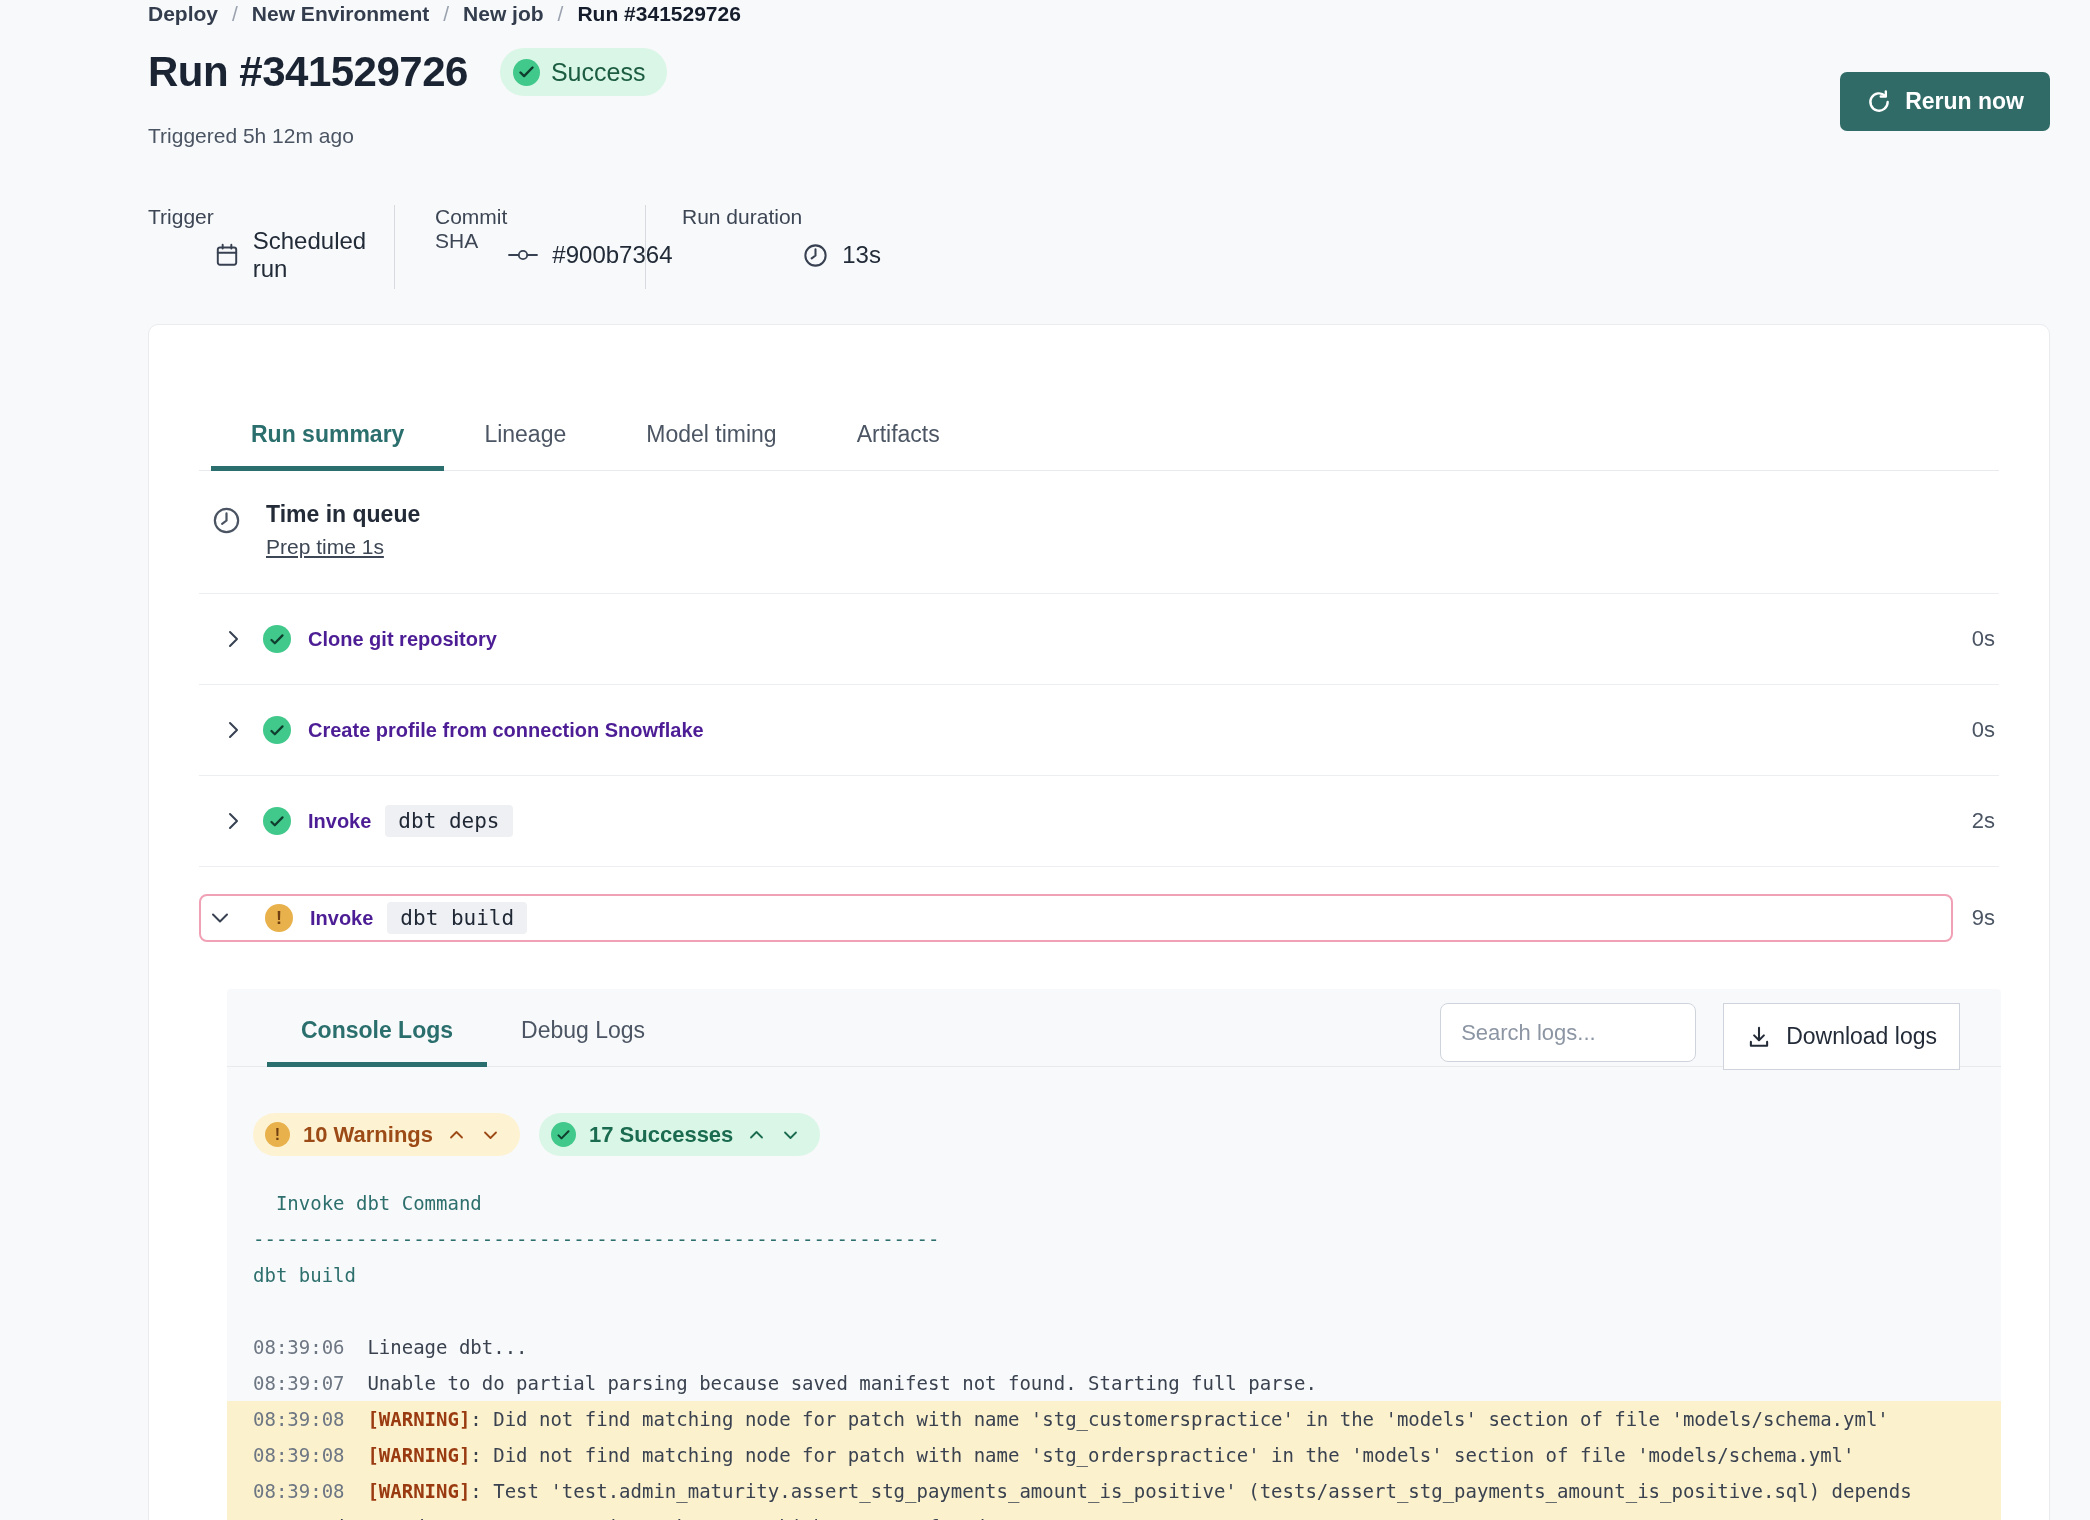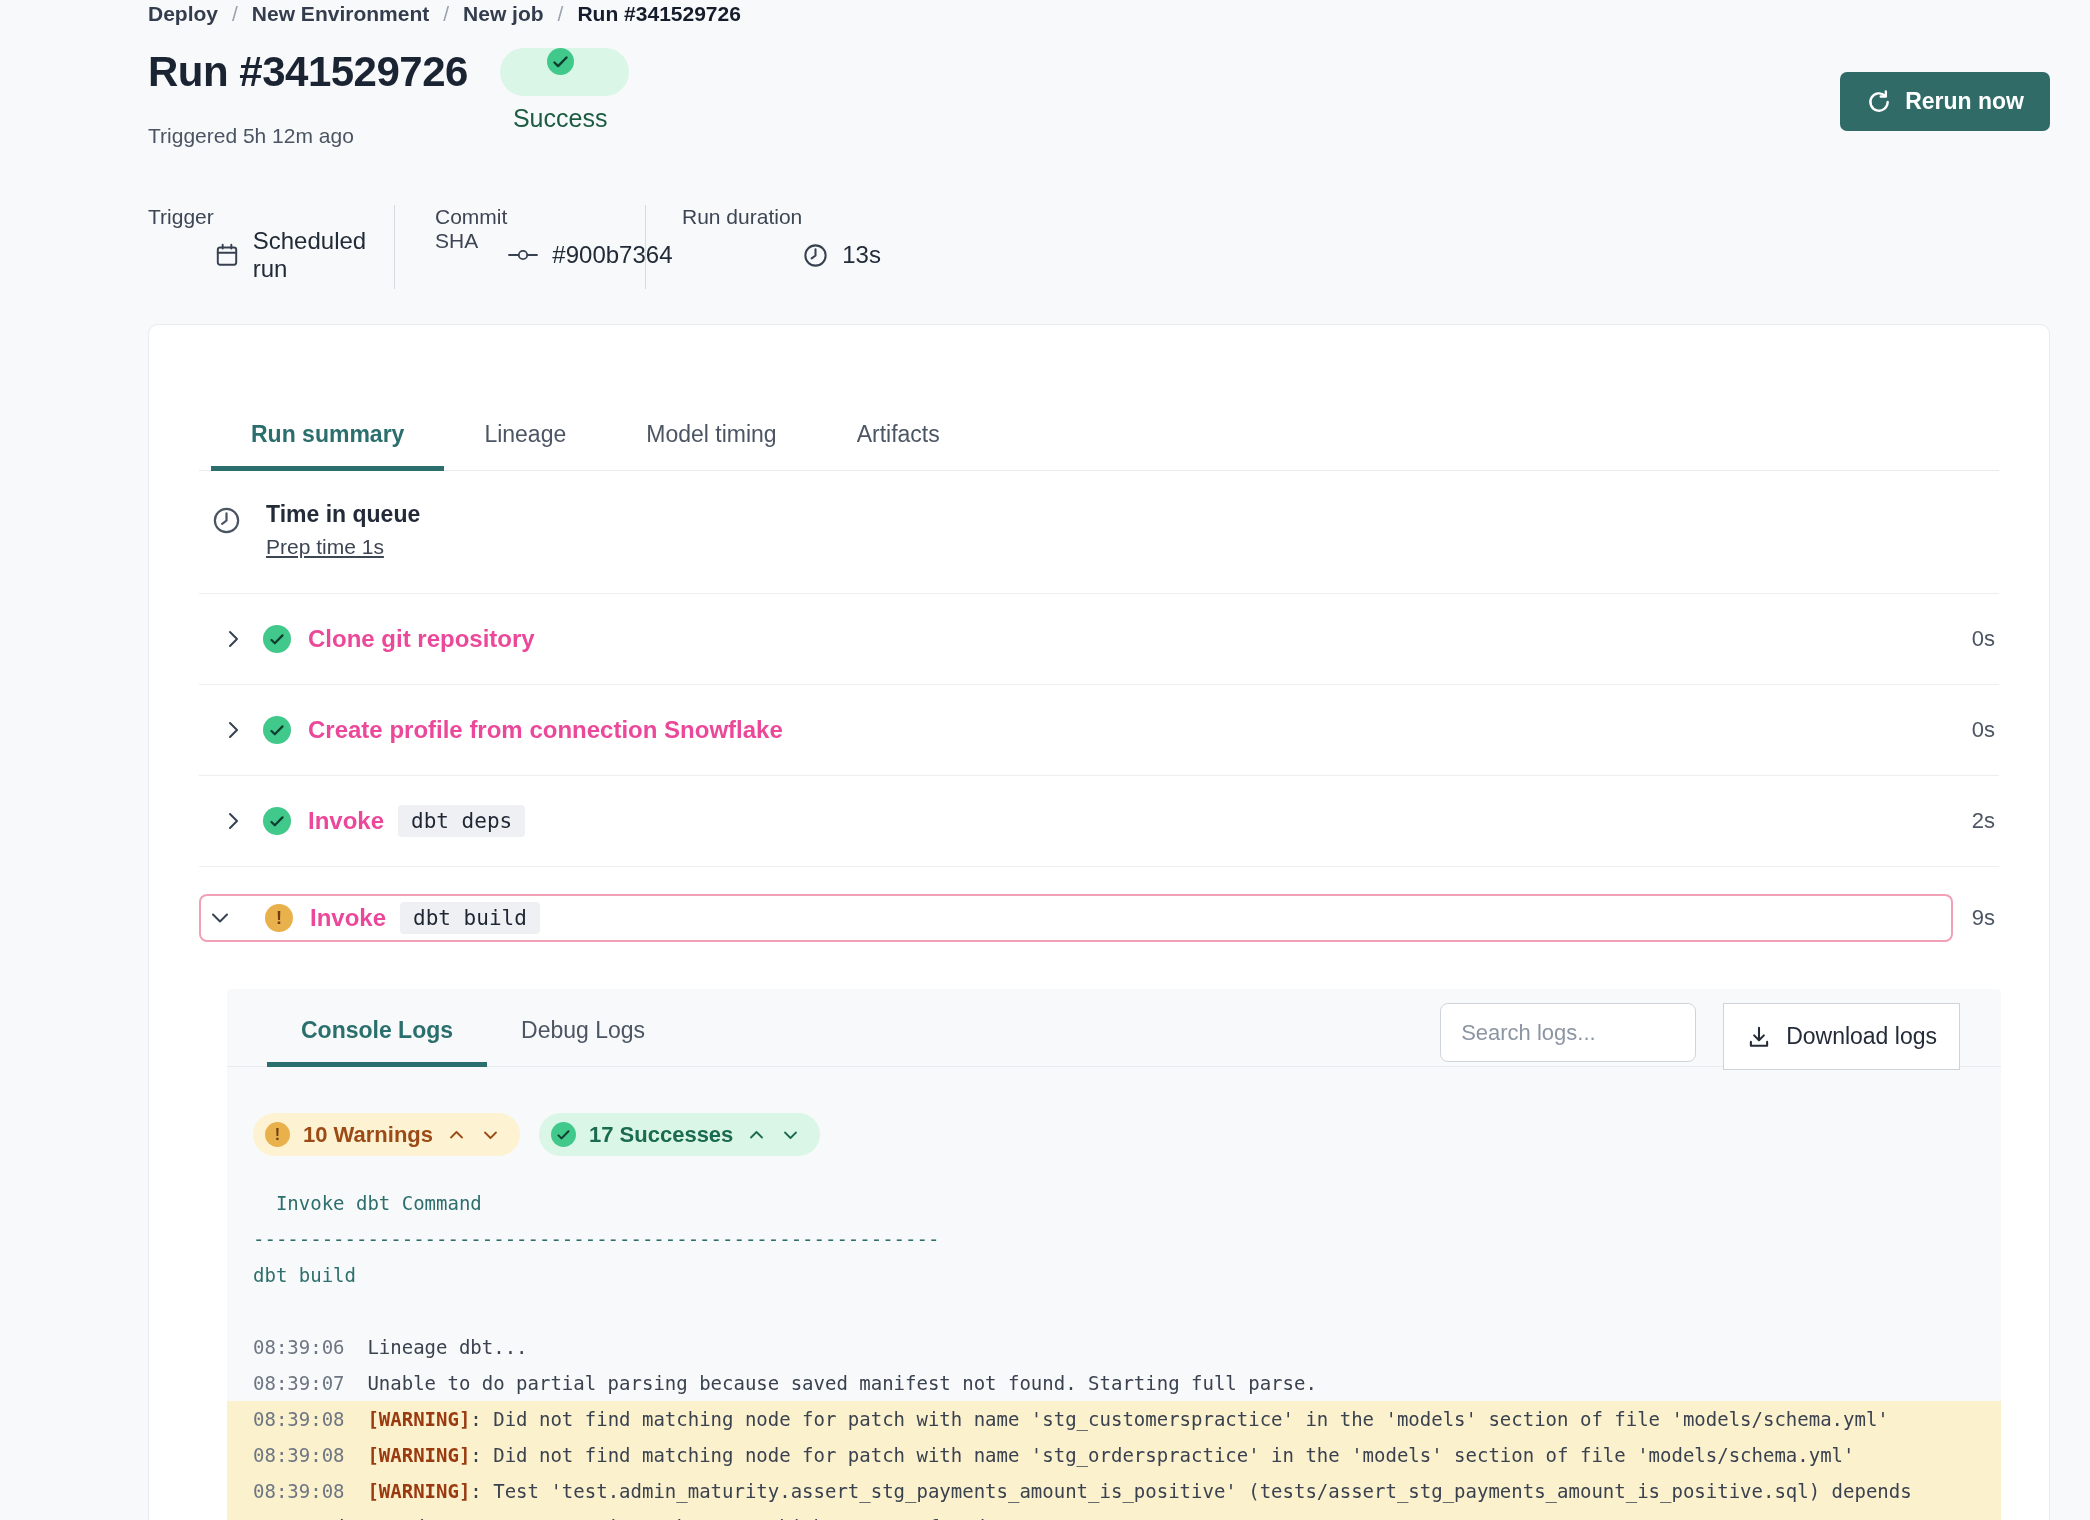--- a/index.html
+++ b/index.html
@@ -26,21 +26,21 @@
 
   
   .breadcrumb{position:absolute;left:148px;top:2px;display:flex;align-items:center;gap:14px;font-size:21px;}
   .crumb{color:#333d4d;font-weight:700;text-decoration:none;}
   .crumb.current{color:#151d2c;}
   .crumb-sep{color:#9aa2af;font-weight:400;}
 
   
   .title-row{position:absolute;left:148px;top:48px;display:flex;align-items:center;gap:32px;}
   .run-title{font-size:42px;font-weight:700;color:#1b2433;letter-spacing:-0.5px;}
-  .status-pill{display:flex;align-items:center;gap:29px;height:48px;padding:0 22px 0 13px;border-radius:26px;background:var(--success-bg);flex-direction:column;}
+  .status-pill{display:flex;align-items:center;gap:11px;height:48px;padding:0 22px 0 13px;border-radius:26px;background:var(--success-bg);}
   .status-pill .circle{width:27px;height:27px;}
   .status-pill .label{font-size:25px;color:var(--success-text);font-weight:500;}
   .triggered{position:absolute;left:148px;top:124px;font-size:21px;color:#4a5462;}
   .rerun-btn{position:absolute;top:72px;right:40px;height:59px;display:flex;align-items:center;gap:13px;
     padding:0 26px;background:var(--button-teal);color:#fff;font-size:23px;font-weight:600;
     border:none;border-radius:7px;cursor:pointer;font-family:"Liberation Sans",sans-serif;}
 
   
   .circle{border-radius:50%;display:flex;align-items:center;justify-content:center;flex:0 0 auto;}
   .circle.success{background:var(--success-green);}
@@ -67,21 +67,21 @@
 
   
   .queue{display:flex;gap:24px;padding:30px 0 34px 12px;border-bottom:1px solid #eceef2;}
   .queue-title{font-size:23px;font-weight:700;color:#232b38;}
   .queue-link{display:inline-block;margin-top:7px;font-size:21px;color:#3d4654;text-decoration:underline;}
 
   
   .step-row{display:flex;align-items:center;height:91px;border-bottom:1px solid #eceef2;cursor:pointer;}
   .step-chevron{width:40px;display:flex;justify-content:flex-start;padding-left:28px;color:#374151;}
   .step-row .circle,.sel-box .circle{width:28px;height:28px;margin-left:24px;font-size:18px;}
-  .step-name{font-size:24px;font-weight:700;color:#ec4899;margin-left:17px;}
+  .step-name{font-size:20px;font-weight:700;color:#4c1d95;margin-left:17px;}
   .cmd-chip{margin-left:14px;background:#eef0f3;border-radius:4px;padding:4px 13px;
     font-family:"DejaVu Sans Mono",monospace;font-size:21px;color:#1f2735;}
   .step-duration{margin-left:auto;font-size:22px;color:#4b5563;padding-right:4px;}
 
   .step-row-selected{display:flex;align-items:center;padding:27px 0;}
   .sel-box{flex:1;display:flex;align-items:center;height:48px;border:2px solid var(--error-pink);
     border-radius:8px;background:#fff;cursor:pointer;}
   .sel-box .step-chevron{padding-left:10px;}
   .sel-duration{width:46px;text-align:right;font-size:22px;color:#4b5563;padding-right:4px;}
 

